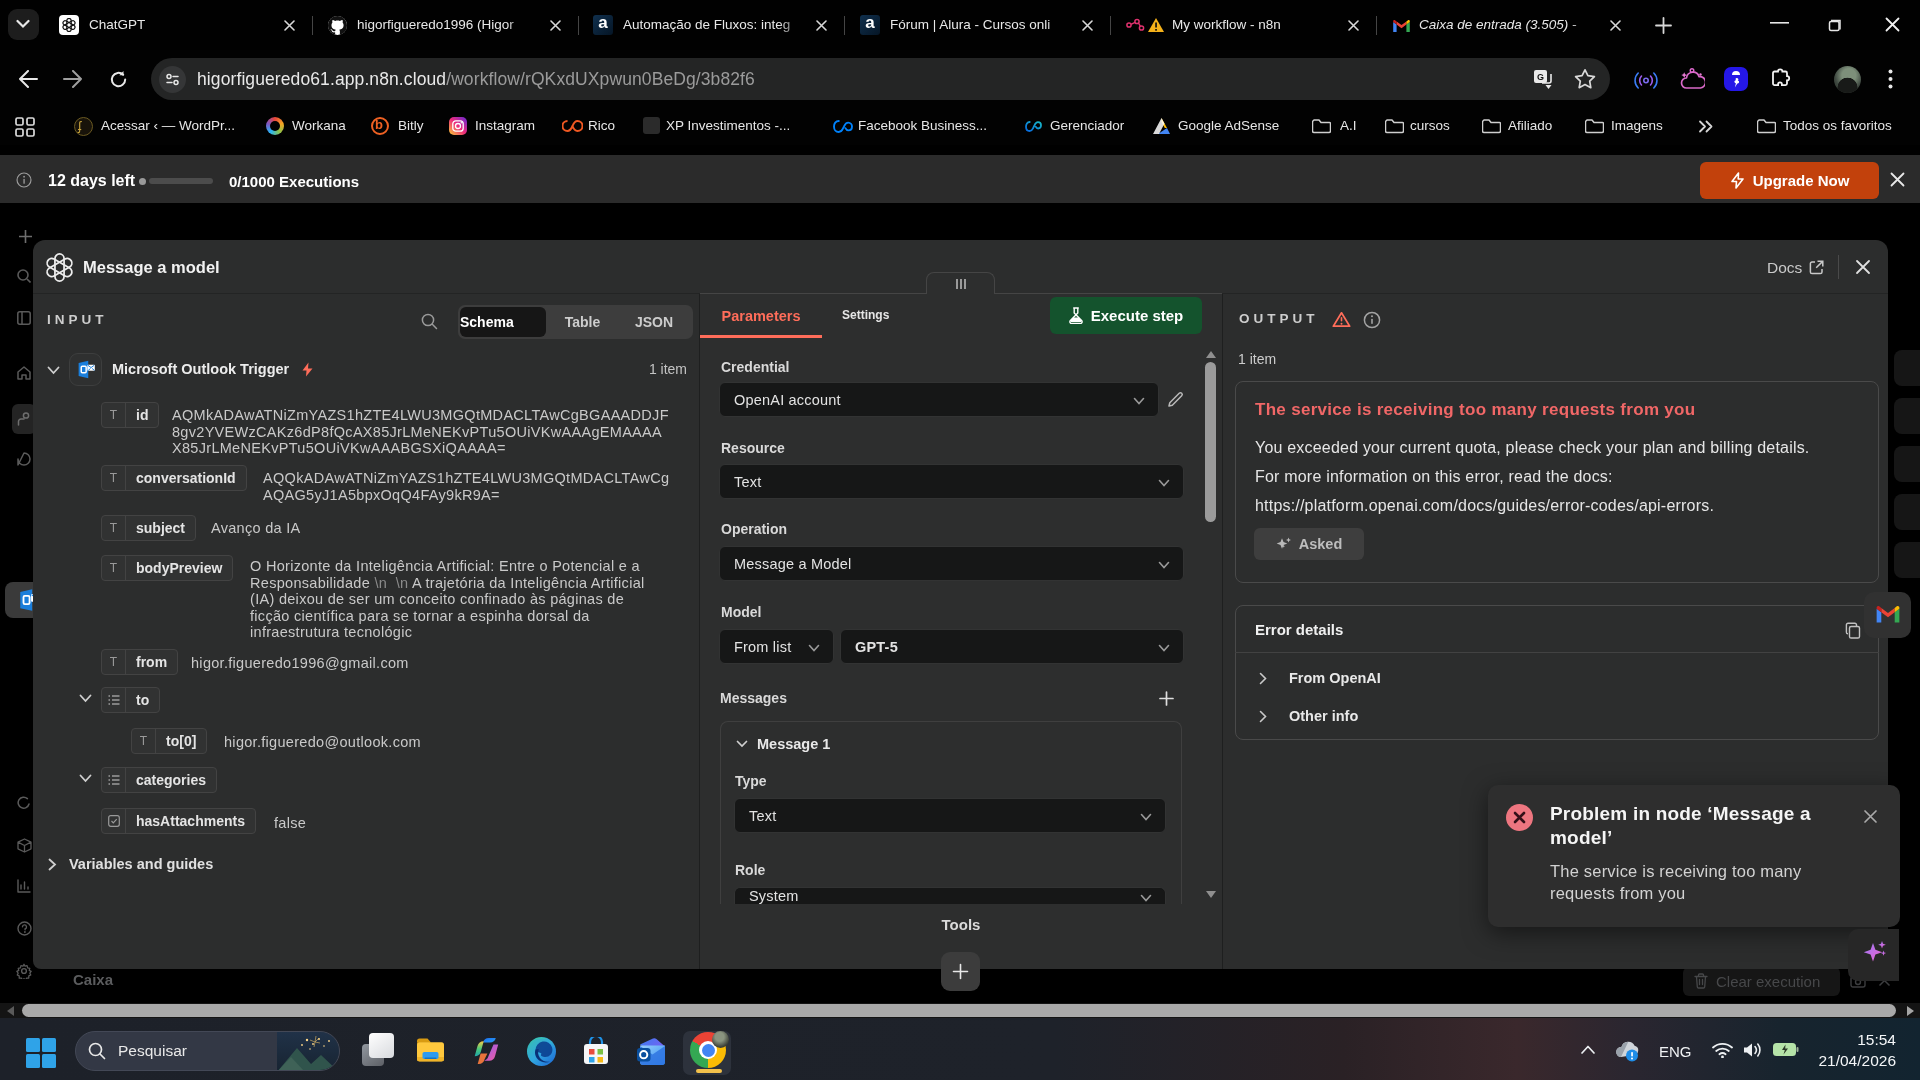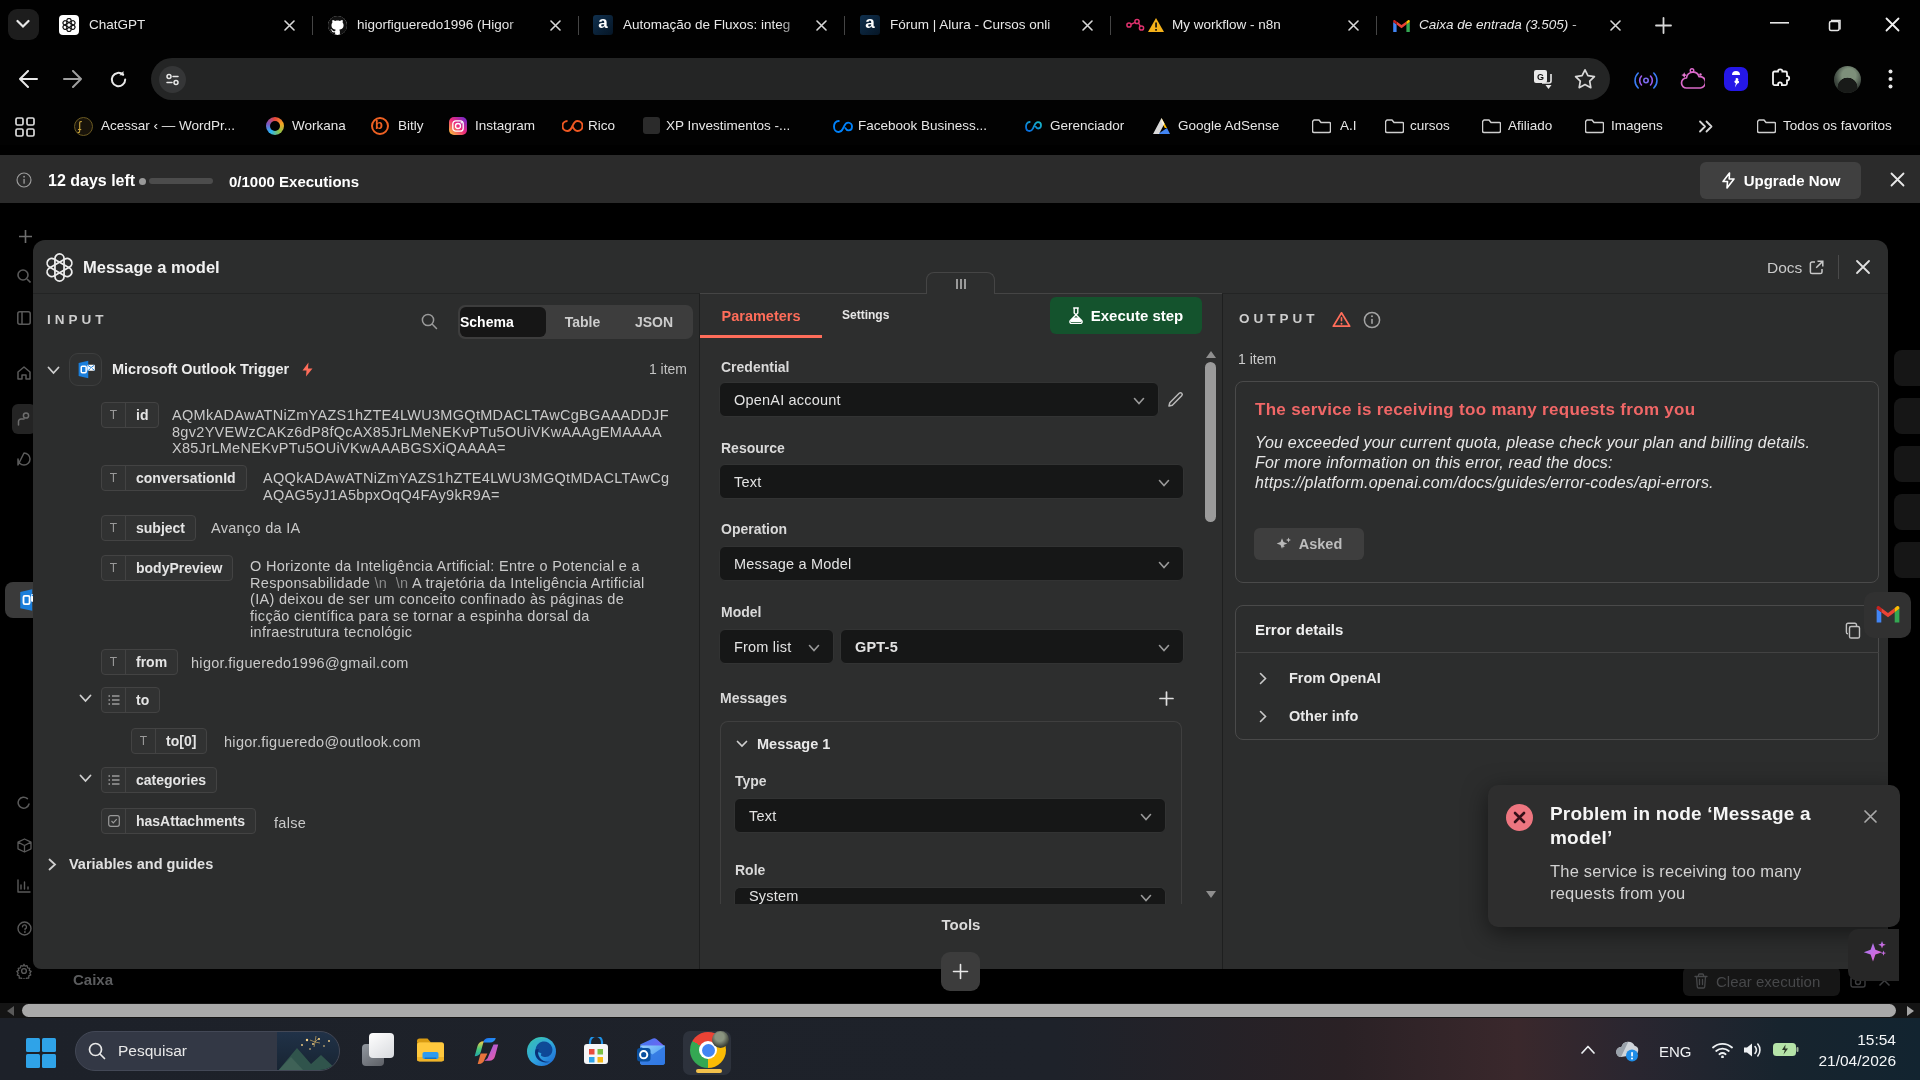--- a/index.html
+++ b/index.html
@@ -137,20 +137,21 @@
       <path d="M14.5 1 v4.2 h-4.2z" fill="#e8e8e8"></path>
     </svg>
   <div class="abs" style="left:151px;top:58px;width:1459px;height:42px;border-radius:21px;background:#242525;"></div>
   <div class="abs" style="left:159px;top:66px;width:27px;height:27px;border-radius:50%;background:#353637;"></div>
   <svg class="abs" style="left:165px;top:72px;" width="15" height="15" viewBox="0 0 15 15">
       <circle cx="4" cy="4.5" r="2" stroke="#e8e8e8" stroke-width="1.5" fill="none"></circle>
       <path d="M8 4.5 H13" stroke="#e8e8e8" stroke-width="1.5" stroke-linecap="round"></path>
       <circle cx="11" cy="10.5" r="2" stroke="#e8e8e8" stroke-width="1.5" fill="none"></circle>
       <path d="M2 10.5 H7" stroke="#e8e8e8" stroke-width="1.5" stroke-linecap="round"></path>
     </svg>
+  <div class="abs" style="left:197px;top:69px;font-size:17.5px;color:#e9e9e9;letter-spacing:0.1px;">higorfigueredo61.app.n8n.cloud<span style="color:#9b9b9b;">/workflow/rQKxdUXpwun0BeDg/3b82f6</span></div>
 
   <svg class="abs" style="left:1533px;top:69px;" width="21" height="21" viewBox="0 0 21 21">
       <rect x="1" y="1" width="13" height="13" rx="2" fill="#e9e9e9"></rect>
       <text x="7.5" y="11" font-size="9" font-weight="bold" fill="#111" text-anchor="middle" font-family="Liberation Sans">G</text>
       <path d="M9 14 h7 a2 2 0 0 0 2-2 v-7" stroke="#e9e9e9" stroke-width="1.6" fill="none"></path>
       <path d="M12.5 16 l3 4 l3-4z" fill="#e9e9e9"></path>
     </svg>
   <svg class="abs" style="left:1574px;top:68px;" width="22" height="22" viewBox="0 0 22 22">
       <path d="M11 1.8 l2.9 5.9 6.5.9 -4.7 4.6 1.1 6.5 -5.8-3.1 -5.8 3.1 1.1-6.5 -4.7-4.6 6.5-.9z" fill="none" stroke="#d9d9d9" stroke-width="1.7" stroke-linejoin="round"></path>
     </svg>
@@ -263,21 +264,21 @@
   <div class="banner"></div>
   <svg class="abs" style="left:16px;top:172px;" width="16" height="16" viewBox="0 0 22 22">
       <circle cx="11" cy="11" r="9.6" fill="none" stroke="#9d9d9d" stroke-width="1.6"></circle>
       <rect x="10.2" y="9.3" width="1.8" height="7" rx="0.9" fill="#9d9d9d"></rect>
       <circle cx="11.1" cy="6.4" r="1.2" fill="#9d9d9d"></circle>
     </svg>
   <div class="abs" style="left:48px;top:172px;font-size:16px;font-weight:bold;color:#fff;">12 days left</div>
   <div class="abs" style="left:149px;top:178px;width:64px;height:6px;border-radius:3px;background:#4c4c4c;"></div>
   <div class="abs" style="left:139px;top:177.5px;width:7px;height:7px;border-radius:4px;background:#9a9a9a;"></div>
   <div class="abs" style="left:229px;top:173px;font-size:15px;font-weight:bold;color:#fff;">0/1000 Executions</div>
-  <div class="abs row" style="left:1700px;top:162px;width:161px;height:37px;border-radius:6px;background:#404040;justify-content:center;">
+  <div class="abs row" style="left:1700px;top:162px;width:179px;height:37px;border-radius:6px;background:#c2410c;justify-content:center;">
     <svg width="15" height="17" viewBox="0 0 15 17" style="margin-right:8px;">
         <path d="M8.5 1 L2 9.5 h4.5 L6 16 L13 7 H8.2z" fill="none" stroke="#fff" stroke-width="1.6" stroke-linejoin="round"></path>
       </svg>
     <span style="color:#fff;font-size:15px;font-weight:bold;">Upgrade Now</span>
   </div>
   <svg class="abs" style="left:1890px;top:172px;" width="15" height="15" viewBox="0 0 15 15">
       <path d="M1.5 1.5 L13.5 13.5 M13.5 1.5 L1.5 13.5" stroke="#e8e8e8" stroke-width="1.8" stroke-linecap="round"></path>
     </svg>
 
   <div id="canvasdim">
@@ -570,21 +571,21 @@
       </svg>
     <svg class="abs" style="left:1363px;top:311px;" width="18" height="18" viewBox="0 0 18 18">
         <circle cx="9" cy="9" r="7.6" fill="none" stroke="#a3a3a3" stroke-width="1.5"></circle>
         <rect x="8.2" y="7.8" width="1.6" height="5.2" rx="0.8" fill="#a3a3a3"></rect>
         <circle cx="9" cy="5.2" r="1" fill="#a3a3a3"></circle>
       </svg>
     <div class="abs" style="left:1238px;top:351px;font-size:14px;color:#cdcdcd;">1 item</div>
 
     <div class="abs" style="left:1235px;top:381px;width:644px;height:202px;border:1px solid #4a4a4a;border-radius:8px;"></div>
     <div class="abs" style="left:1255px;top:400px;font-size:17px;font-weight:bold;color:#f16767;letter-spacing:0.3px;">The service is receiving too many requests from you</div>
-    <div class="abs" style="left:1255px;top:433px;width:620px;font-size:16px;letter-spacing:0.2px;line-height:20px;color:#e6e6e6;font-style:italic;">You exceeded your current quota, please check your plan and billing details.<br>For more information on this error, read the docs:<br>https://platform.openai.com/docs/guides/error-codes/api-errors.</div>
+    <div class="abs" style="left:1255px;top:433px;width:620px;font-size:16px;letter-spacing:0.2px;line-height:29px;color:#e6e6e6;">You exceeded your current quota, please check your plan and billing details.<br>For more information on this error, read the docs:<br>https://platform.openai.com/docs/guides/error-codes/api-errors.</div>
     <div class="abs row" style="left:1254px;top:528px;width:110px;height:32px;border-radius:6px;background:#3e3e3e;justify-content:center;">
       <svg width="16" height="16" viewBox="0 0 16 16" style="margin-right:7px;">
           <path d="M6 2.2 L7.5 6 L11.3 7.5 L7.5 9 L6 12.8 L4.5 9 L0.7 7.5 L4.5 6z" fill="#b9b9b9"></path>
           <path d="M12 1 l.8 2.1 2.1.8 -2.1.8 -.8 2.1 -.8-2.1 -2.1-.8 2.1-.8z" fill="#b9b9b9" transform="translate(1,8) scale(0.55)"></path>
           <path d="M12.5 1.5 l.7 1.8 1.8.7 -1.8.7 -.7 1.8 -.7-1.8 -1.8-.7 1.8-.7z" fill="#b9b9b9"></path>
         </svg>
       <span style="color:#bdbdbd;font-size:14.5px;font-weight:bold;">Asked</span>
     </div>
 
     <div class="abs" style="left:1235px;top:605px;width:644px;height:135px;border:1px solid #4a4a4a;border-radius:8px;"></div>

